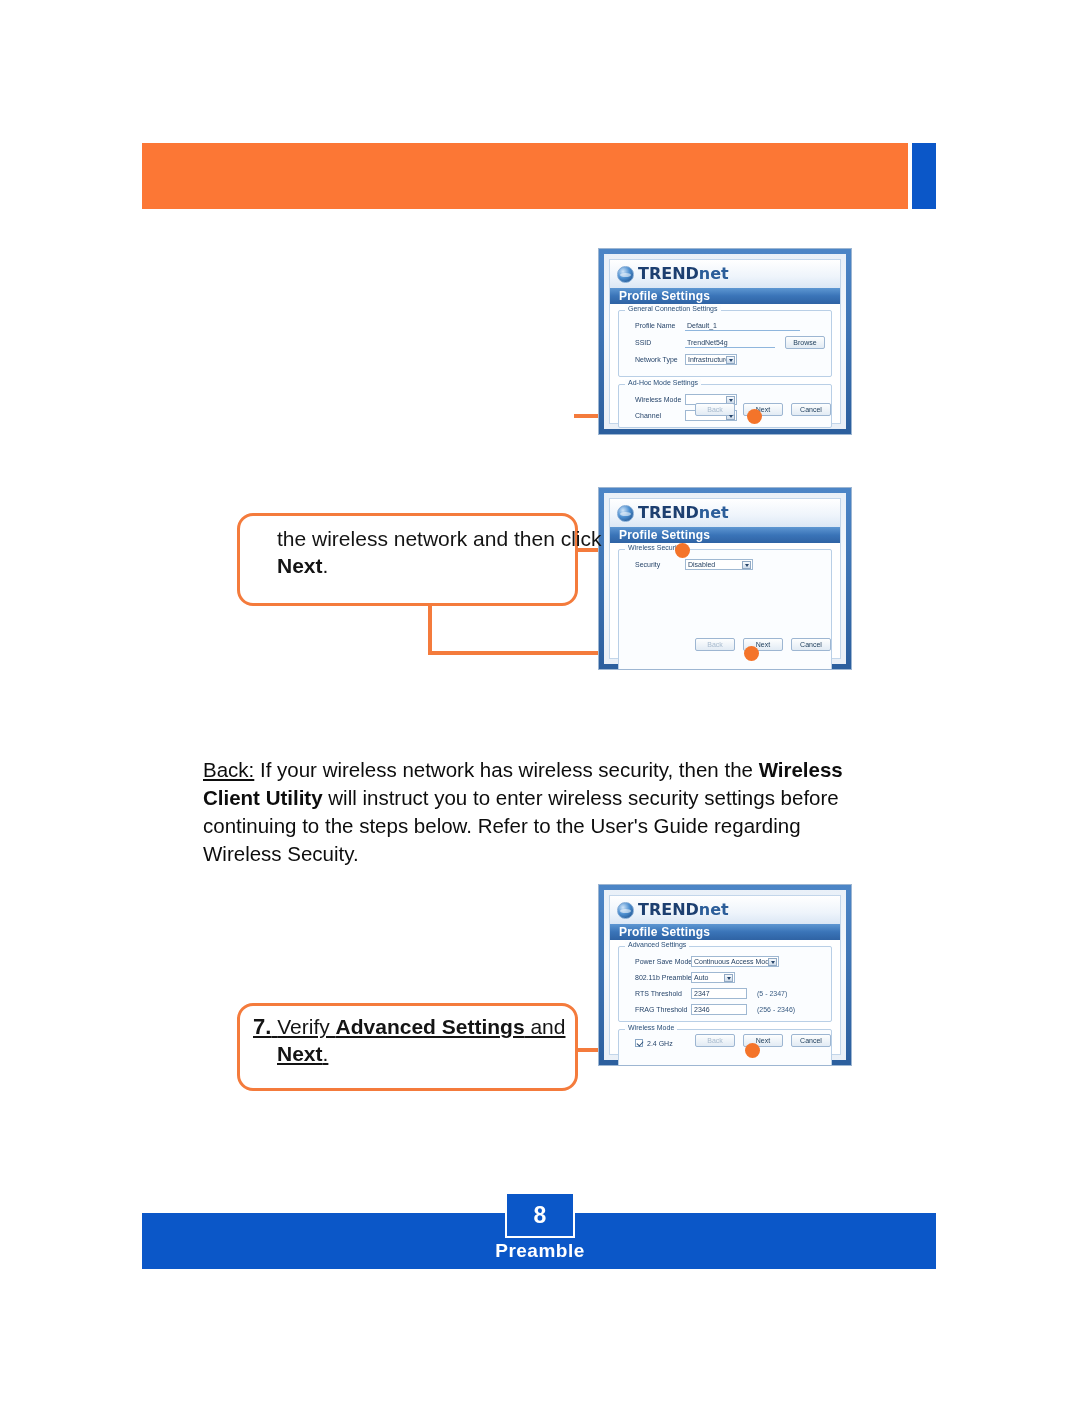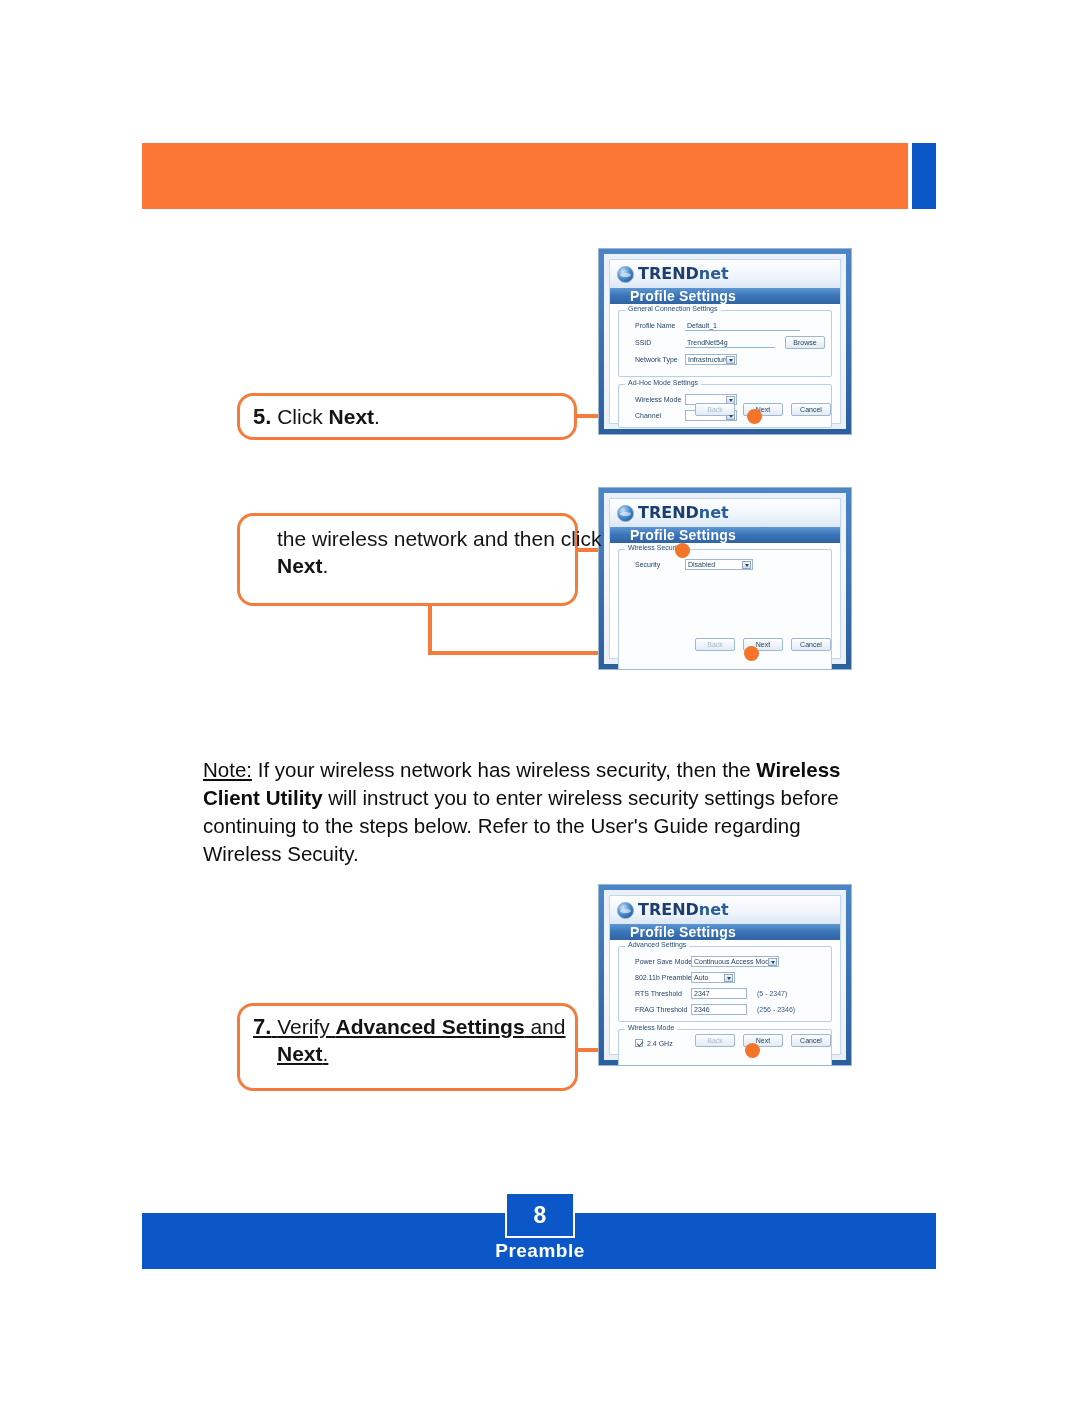--- a/index.html
+++ b/index.html
@@ -224,25 +224,25 @@
     line-height: 1;
   }
   .brand .lo { color: #2b5d99; }
   .dlg-title {
     position: absolute;
     left: 0; right: 0;
     top: 28px;
     height: 16px;
     background: linear-gradient(180deg,#5e97d2 0%, #3a74b8 50%, #2f63a4 100%);
     color: #ffffff;
-    font-size: 14px;
+    font-size: 12px;
     font-weight: bold;
     display: flex;
     align-items: center;
-    padding-left: 20px;
+    padding-left: 9px;
     box-sizing: border-box;
     letter-spacing: 0.2px;
   }
   .dlg-body {
     position: absolute;
     left: 0; right: 0;
     top: 44px; bottom: 0;
     padding: 6px 8px;
     box-sizing: border-box;
   }
@@ -409,36 +409,30 @@
   <div class="conn" style="left:574px; top:548px; width:126px; height:4px;"></div>
   <div class="dot" style="left:675px; top:543px;"></div>
 
   <div class="conn" style="left:428px; top:604px; width:4px; height:51px;"></div>
   <div class="conn" style="left:428px; top:651px; width:330px; height:4px;"></div>
   <div class="dot" style="left:744px; top:646px;"></div>
 
   <div class="conn" style="left:575px; top:1048px; width:184px; height:4px;"></div>
   <div class="dot" style="left:745px; top:1043px;"></div>
 
-  <div class="callout" id="callout5">
-    <span class="ctext">
-      <span class="num">5.</span>
-      <span>Click </span><span class="b">Next</span><span>.</span>
-    </span>
-  </div>
 
   <div class="callout" id="callout6">
     <span class="ctext">
       <span class="ln ln2">the wireless network and then click</span>
       <span class="ln ln3"><span class="b">Next</span><span>.</span></span>
     </span>
   </div>
 
   <div class="note">
-    <u>Note:</u><span> If your wireless network has wireless security, then the </span><span class="b">Wireless Client Utility</span><span> will instruct you to enter wireless security settings before continuing to the steps below. Refer to the User's Guide regarding Wireless Secuity.</span>
+    <u>Back:</u><span> If your wireless network has wireless security, then the </span><span class="b">Wireless Client Utility</span><span> will instruct you to enter wireless security settings before continuing to the steps below. Refer to the User's Guide regarding Wireless Secuity.</span>
   </div>
 
   <div class="callout" id="callout7">
     <span class="ctext">
       <span class="ln ln1"><span class="num">7.</span> <span>Verify </span><span class="b">Advanced Settings</span><span> and</span></span>
       <span class="ln ln3"><span class="b">Next</span><span>.</span></span>
     </span>
   </div>
 
   <div class="dlg" id="dlg1">

